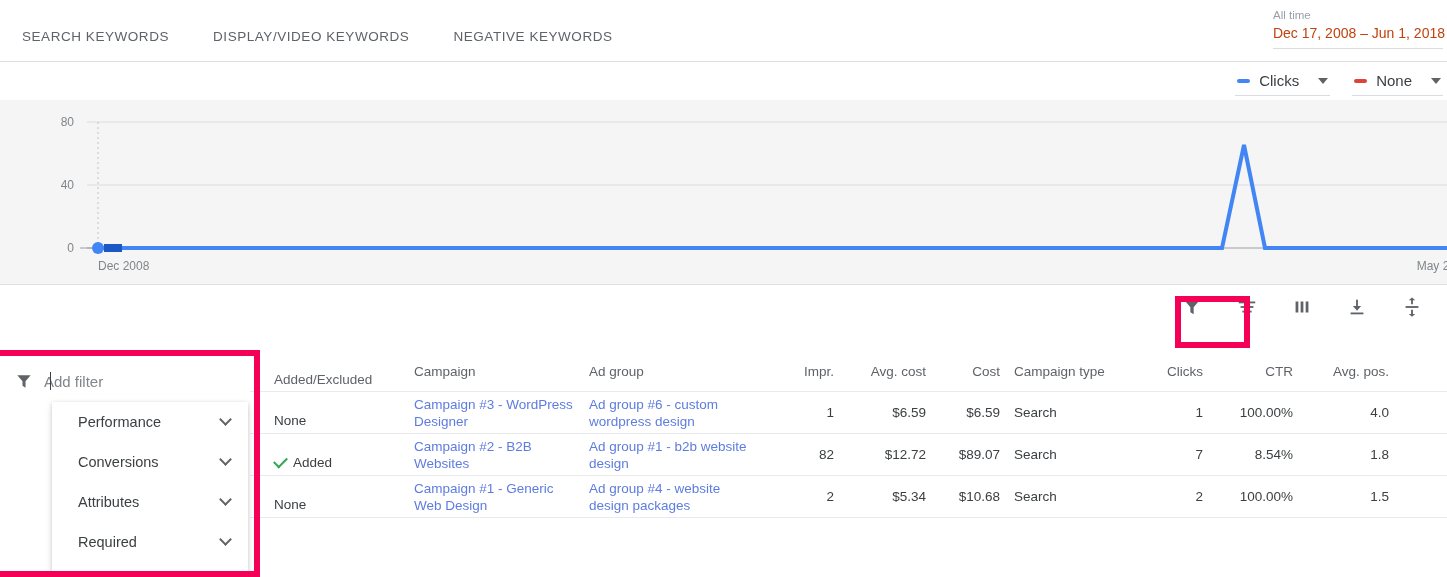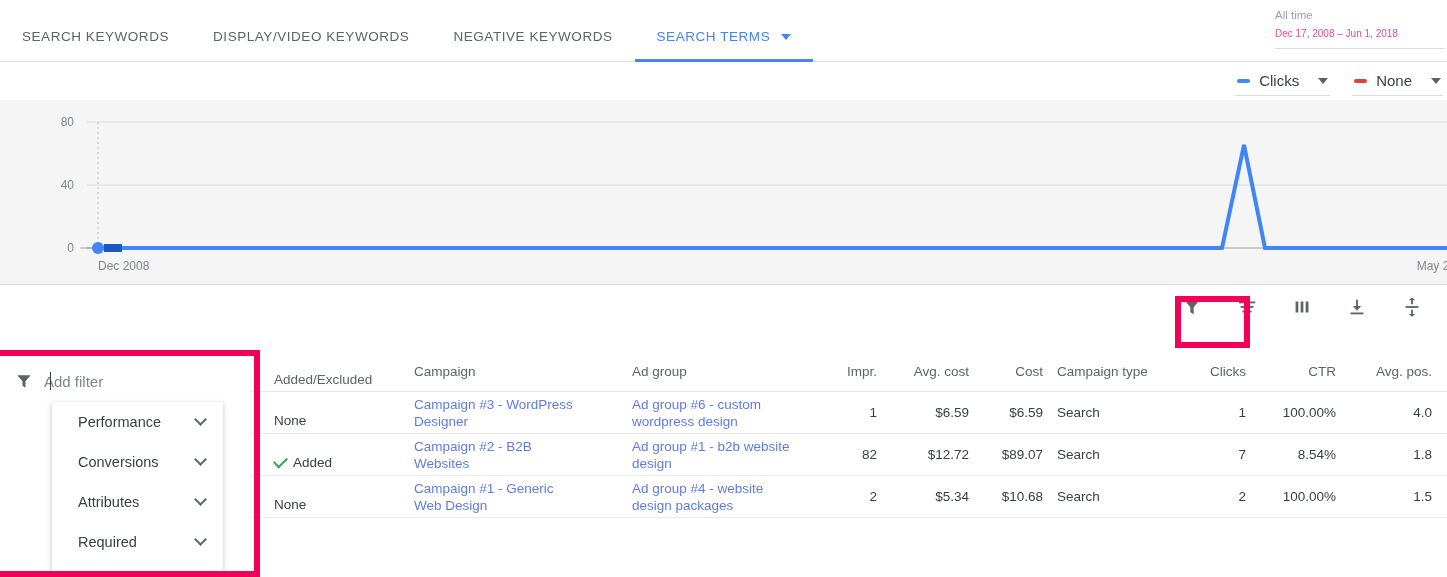--- a/index.html
+++ b/index.html
@@ -37,21 +37,21 @@
     border-right: 5px solid transparent;
     border-top: 6px solid #4285f4;
   }
 
   
   .daterange {
     position: absolute; right: 0; top: 8px;
     text-align: left; padding-right: 2px;
   }
   .daterange .label { font-size: 11.5px; color: #9aa0a6; line-height: 15px; }
-  .daterange .value { font-size: 10px; color: #ec4899; line-height: 21px; }
+  .daterange .value { font-size: 14px; color: #c2410c; line-height: 21px; }
   .daterange .ul { margin-top: 4px; border-bottom: 1px solid #dadce0; width: 170px; }
 
   
   .legendbar {
     position: absolute; right: 0; top: 64px; height: 40px;
     display: flex; align-items: center; gap: 22px; padding-right: 4px;
   }
   .legend-item {
     display: flex; align-items: center; gap: 9px;
     padding: 0 2px 6px 2px; border-bottom: 1px solid #dadce0;
@@ -105,21 +105,21 @@
   .trow.header { min-height: 40px; color: #5f6368; }
   .trow.body { min-height: 42px; color: #3c4043; }
   .c-check { width: 52px; flex: 0 0 52px; display: flex; align-items: center; justify-content: center; }
   .cb {
     width: 17px; height: 17px; border: 2px solid #5f6368; border-radius: 2px;
     background: #fff; cursor: pointer;
   }
   .c-spacer { width: 222px; flex: 0 0 222px; }
   .c-added { width: 140px; flex: 0 0 140px; padding-right: 8px; display: flex; align-items: center; gap: 6px; margin-top: 16px; }
   .c-camp { width: 175px; flex: 0 0 175px; padding-right: 12px; }
-  .c-adg  { width: 180px; flex: 0 0 180px; padding-right: 12px; margin-left: 43px; }
+  .c-adg  { width: 180px; flex: 0 0 180px; padding-right: 12px; }
   .c-impr { width: 75px; flex: 0 0 75px; text-align: right; padding-right: 10px; }
   .c-avgcost { width: 92px; flex: 0 0 92px; text-align: right; padding-right: 10px; }
   .c-cost { width: 72px; flex: 0 0 72px; text-align: right; padding-right: 8px; }
   .c-ctype { width: 110px; flex: 0 0 110px; padding-left: 6px; }
   .c-clicks { width: 95px; flex: 0 0 95px; text-align: right; padding-right: 10px; }
   .c-ctr { width: 90px; flex: 0 0 90px; text-align: right; padding-right: 10px; }
   .c-pos { width: 92px; flex: 0 0 92px; text-align: right; padding-right: 6px; }
   .link { color: #5e7ce0; cursor: pointer; line-height: 17px; }
   .chk-green {
     display: inline-block; width: 13px; height: 8px;
@@ -145,21 +145,21 @@
   .filter-input {
     border: none; outline: none; font-size: 15px; color: #3c4043;
     font-family: "Liberation Sans", sans-serif; width: 180px; background: transparent;
     padding: 0; caret-color: #3c4043;
   }
   .filter-input::placeholder { color: #80868b; }
   .caret-bar {
     position: absolute; left: 50px; top: 16px; width: 1px; height: 18px; background: #3c4043;
   }
   .filter-menu {
-    position: absolute; left: 52px; top: 46px; width: 171px; height: 169px;
+    position: absolute; left: 52px; top: 46px; width: 196px; height: 169px;
     background: #ffffff;
     box-shadow: 0 1px 4px rgba(0,0,0,.16), 0 3px 8px rgba(0,0,0,.10);
     z-index: 19;
   }
   .filter-item {
     height: 40px; display: flex; align-items: center; justify-content: space-between;
     padding: 0 18px 0 26px; font-size: 14.5px; color: #3c4043; cursor: pointer;
   }
   .chev {
     width: 9px; height: 9px; border-right: 2px solid #5f6368; border-bottom: 2px solid #5f6368;
@@ -175,24 +175,20 @@
   <div class="tabbar">
     <div class="tabs">
       <div class="tab">
         <span>SEARCH KEYWORDS</span>
       </div>
       <div class="tab">
         <span>DISPLAY/VIDEO KEYWORDS</span>
       </div>
       <div class="tab">
         <span>NEGATIVE KEYWORDS</span>
-      </div>
-      <div class="tab active">
-        <span>SEARCH TERMS</span>
-        <span class="caret"></span>
       </div>
     </div>
 
     <div class="daterange">
       <div class="label">All time</div>
       <div class="value">Dec 17, 2008 – Jun 1, 2018</div>
       <div class="ul"></div>
     </div>
   </div>
 

